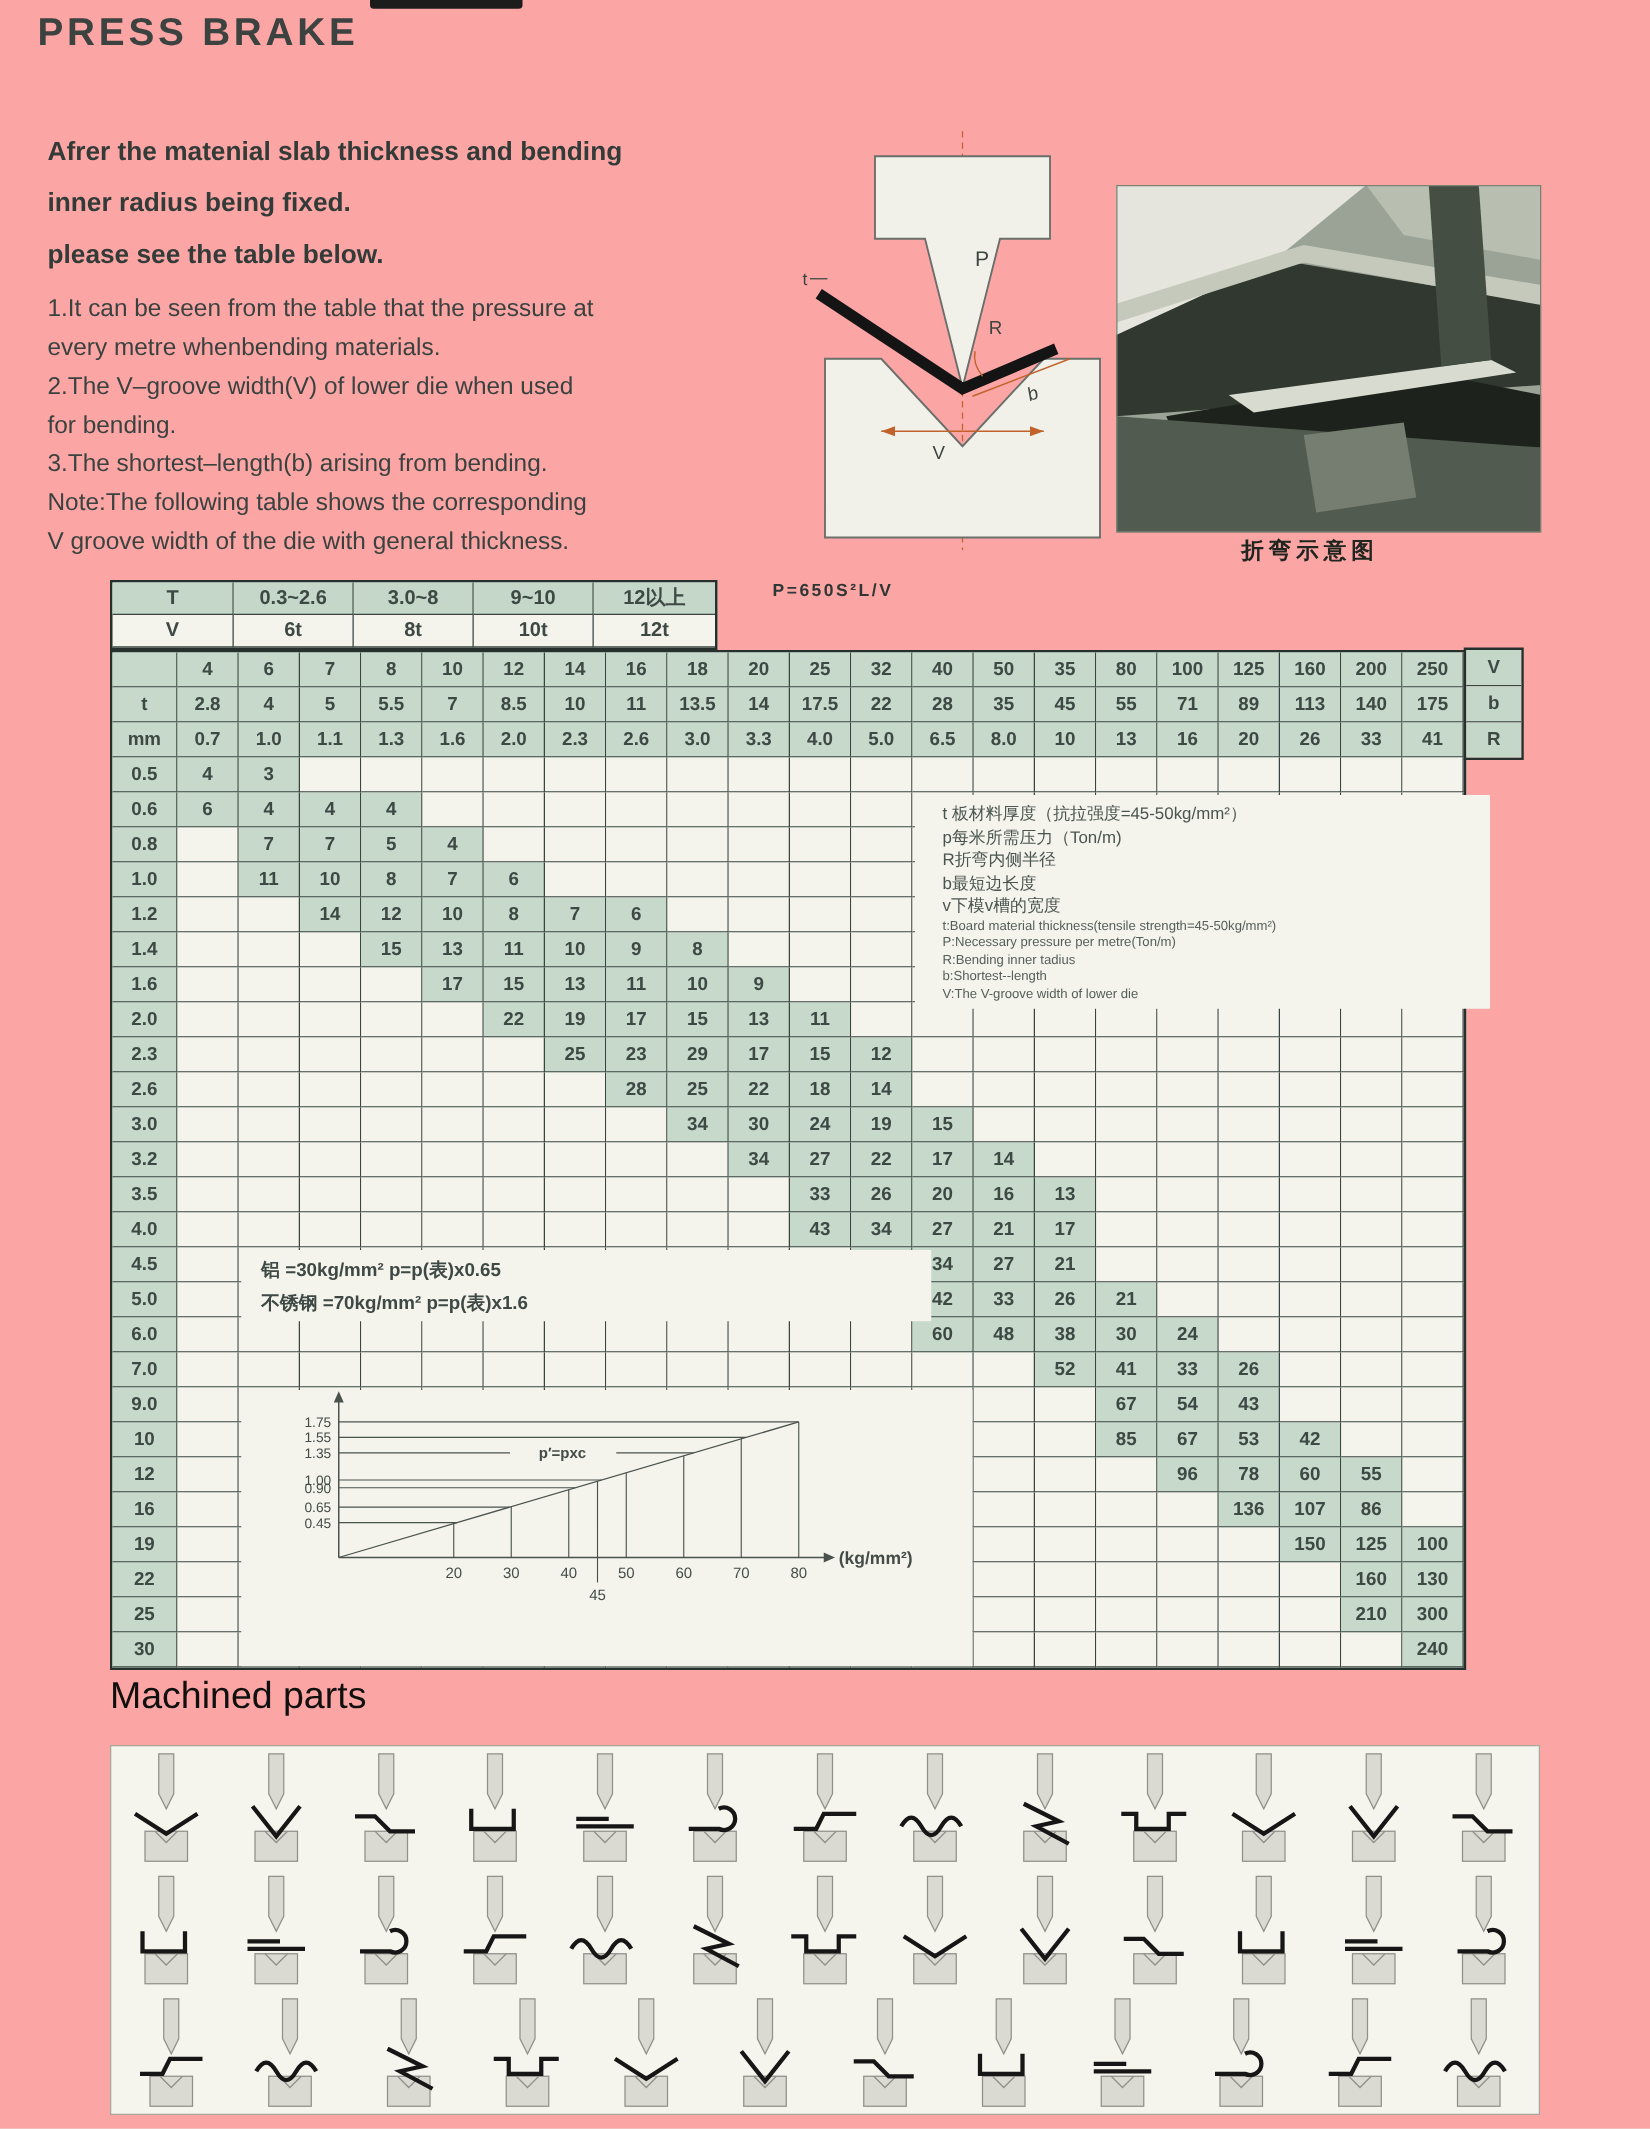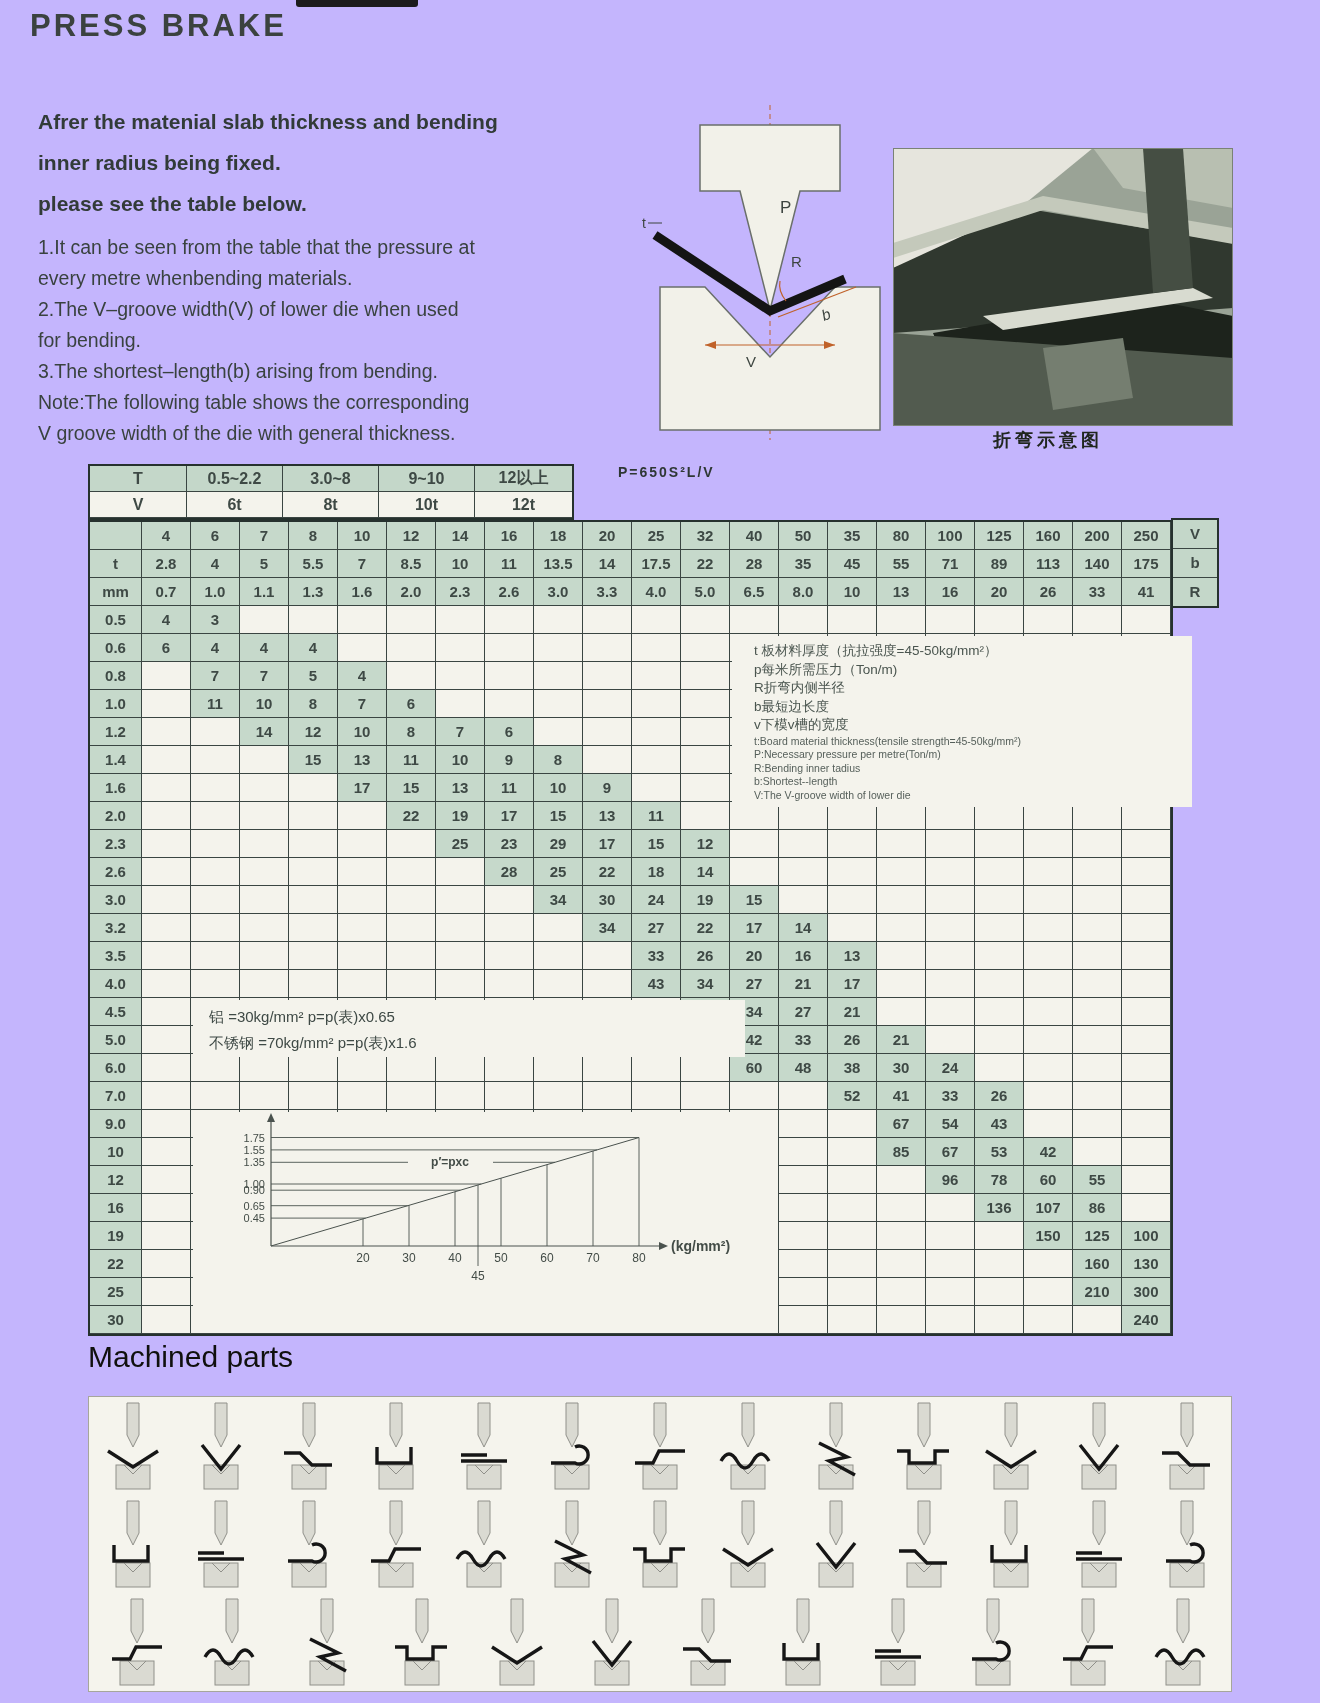--- a/index.html
+++ b/index.html
@@ -1,16 +1,16 @@
 <!DOCTYPE html>
 <html><head>
 <meta charset="utf-8">
 <style>
   html,body{margin:0;padding:0;background:#e8e6da;}
-  .page{position:relative;width:1320px;height:1703px;background:#c4b5fd;overflow:hidden;
+  .page{position:relative;width:1320px;height:1703px;background:#fca5a5;overflow:hidden;
         font-family:"Liberation Sans",sans-serif;color:#3e4945;}
   .abs{position:absolute;}
   .smudge{position:absolute;left:296px;top:0;width:122px;height:7px;background:#1c1c1c;border-radius:0 0 3px 3px;}
   .title{left:30px;top:8px;font-size:31px;letter-spacing:3px;font-weight:600;color:#3b423f;}
   .intro-bold div{font-size:21px;font-weight:700;color:#323b38;margin-bottom:17px;}
   .intro-body div{font-size:19.5px;color:#39423f;line-height:31px;}
   
   .ttable{left:88px;top:464px;display:grid;grid-template-columns:97px 96px 96px 96px 97px;
           grid-auto-rows:26px;border:2px solid #26312e;background:#f4f3ec;}
   .ttable .cell:nth-child(-n+5){background:#c4d7c9;}
@@ -27,21 +27,21 @@
   .w{background:#f4f3ec;}
   .vside{left:1171px;top:518px;width:44px;border:2px solid #26312e;position:absolute;}
   .vside div{height:28px;line-height:28px;text-align:center;font-size:15px;font-weight:700;
              background:#c4d7c9;border-bottom:1px solid #3a4542;}
   .vside div:last-child{border-bottom:none;}
   .overlay{position:absolute;background:#f4f3ec;z-index:5;}
   .legend{padding:6px 0 0 22px;}
   .legend .zh{font-size:13.5px;font-weight:400;color:#4a554f;line-height:18.5px;white-space:nowrap;}
   .legend .en{font-size:10.5px;font-weight:400;color:#555f5a;line-height:13.5px;white-space:nowrap;}
   .notes{padding:4px 0 0 16px;}
-  .notes div{font-size:15px;font-weight:400;color:#3e4945;line-height:26px;white-space:nowrap;}
+  .notes div{font-size:15px;font-weight:700;color:#3e4945;line-height:26px;white-space:nowrap;}
   .caption{left:993px;top:428px;font-size:18px;font-weight:700;color:#20261f;letter-spacing:4px;}
   .mtitle{left:88px;top:1340px;font-size:30px;font-weight:400;color:#10100e;}
   .mbox{left:88px;top:1396px;width:1142px;height:294px;border:1px solid #a6a69c;background:#f5f4ed;
         display:flex;flex-direction:column;justify-content:space-around;position:absolute;}
   .mrow{display:flex;justify-content:space-around;align-items:flex-end;}
   svg text{font-family:"Liberation Sans",sans-serif;}
 </style>
 </head>
 <body>
 <div class="page">
@@ -101,21 +101,21 @@
     <polygon points="90,168 300,140 320,150 110,182" fill="#d8dbd0"></polygon>
     <polygon points="0,185 340,210 340,278 0,278" fill="#525b4f"></polygon>
     <polygon points="250,0 290,0 300,140 260,145" fill="#454e43"></polygon>
     <polygon points="150,200 230,190 240,250 160,262" fill="#757e70"></polygon>
     <rect x="0" y="0" width="340" height="278" fill="none" stroke="#7a8276" stroke-width="2"></rect>
   </svg>
   <div class="abs caption">折弯示意图</div>
 
   <div class="abs ttable" id="ttable">
       <div class="cell">T</div>
-      <div class="cell">0.5~2.2</div>
+      <div class="cell">0.3~2.6</div>
       <div class="cell">3.0~8</div>
       <div class="cell">9~10</div>
       <div class="cell nobr">12以上</div>
       <div class="cell">V</div>
       <div class="cell">6t</div>
       <div class="cell">8t</div>
       <div class="cell">10t</div>
       <div class="cell nobr">12t</div>
     </div>
   <div class="abs formula">P=650S²L/V</div>

